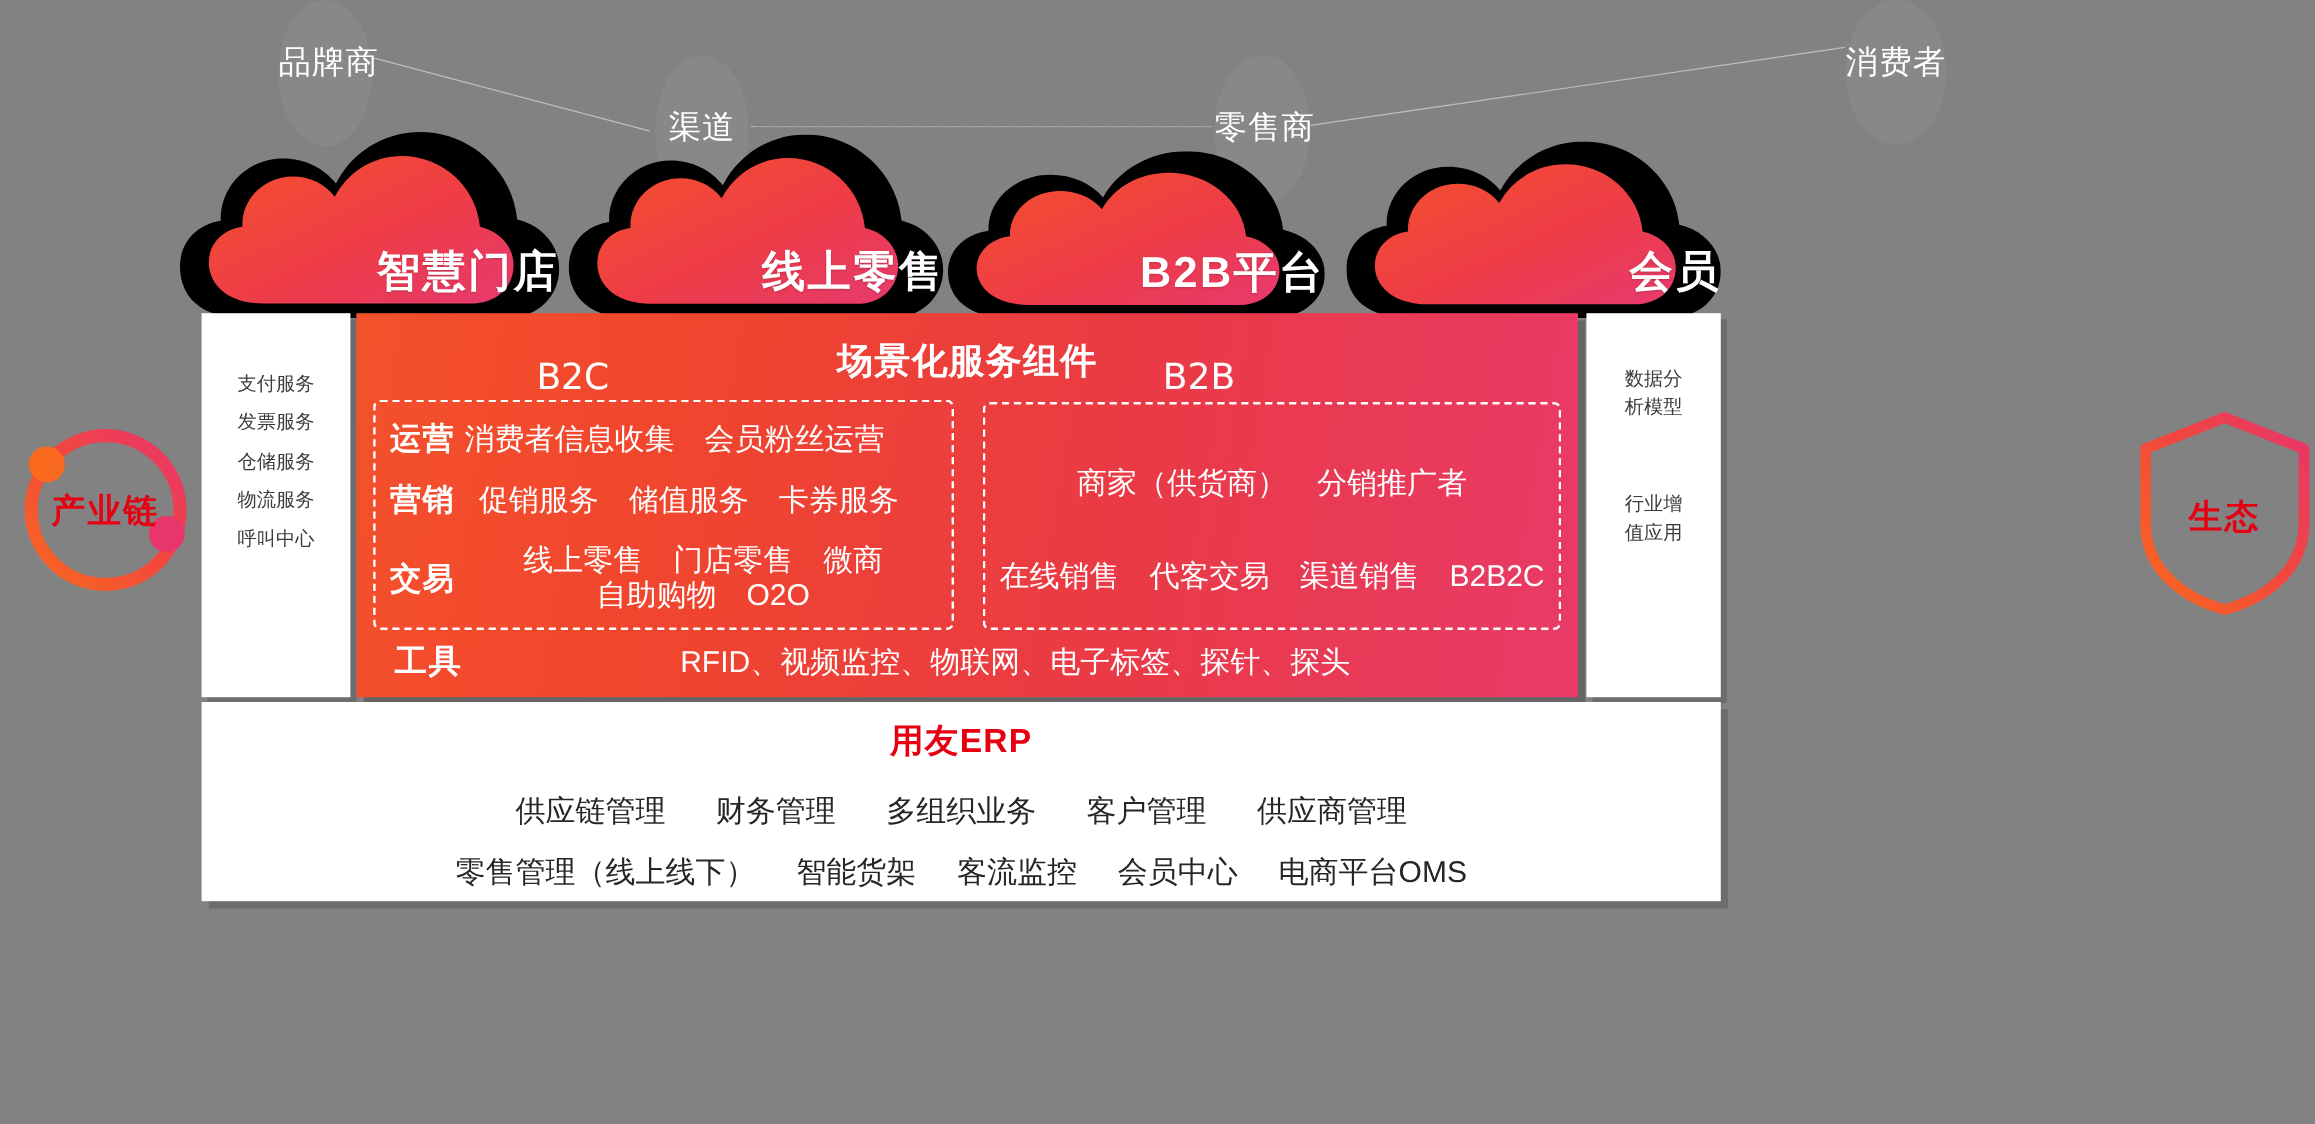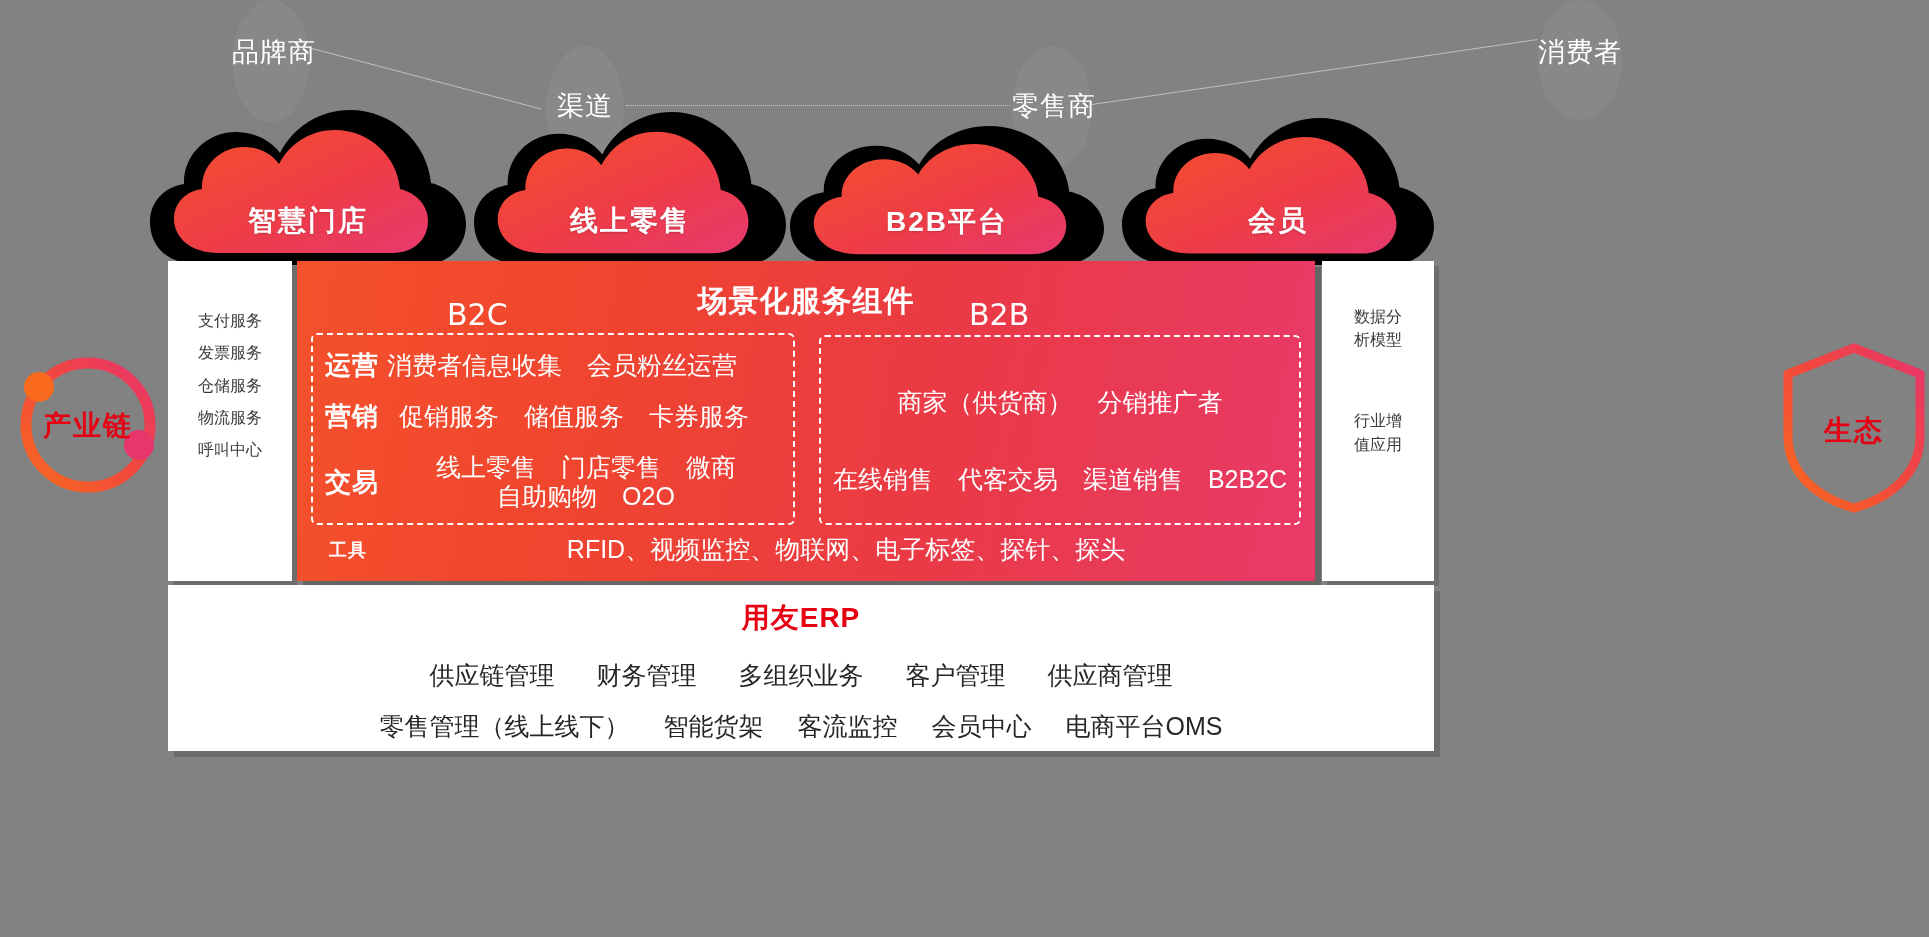--- a/index.html
+++ b/index.html
@@ -33,22 +33,22 @@
   }
 
   
   .cloud-wrap { position: absolute; }
   .cloud-wrap svg { display: block; }
   .cloud-label {
     position: absolute;
     left: 0; right: 0;
     color: #ffffff;
     font-weight: bold;
-    font-size: 28px;
-    text-align: center;
+    font-size: 36px;
+    text-align: right;
     letter-spacing: 2px;
     text-shadow: 0 1px 2px rgba(0,0,0,.18);
   }
 
   
   #main-panel {
     position: absolute;
     left: 297px; top: 261px;
     width: 1018px; height: 320px;
     background: linear-gradient(100deg,#f4512c 0%, #f0452e 28%, #ea3a45 62%, #e83a68 100%);
@@ -83,21 +83,21 @@
     letter-spacing: 1px;
   }
   .row-val { color: #fff; font-size: 25px; white-space: nowrap; }
   .stack { display: flex; flex-direction: column; line-height: 1.18; }
 
   #tools-row {
     position: absolute;
     left: 14px; top: 272px; width: 990px;
     display: flex; align-items: center;
   }
-  #tools-row .row-key { font-size: 18px; width: 80px; flex: 0 0 80px; padding-left: 18px; }
+  #tools-row .row-key { font-size: 27px; width: 80px; flex: 0 0 80px; padding-left: 18px; }
   #tools-row .row-val { flex: 1; text-align: center; font-size: 25px; }
 
   
   .side-col {
     position: absolute;
     background: #ffffff;
     box-shadow: 5px 5px 0 rgba(0,0,0,.16);
     display: flex; flex-direction: column;
     align-items: center;
     color: #3c3c3c;

